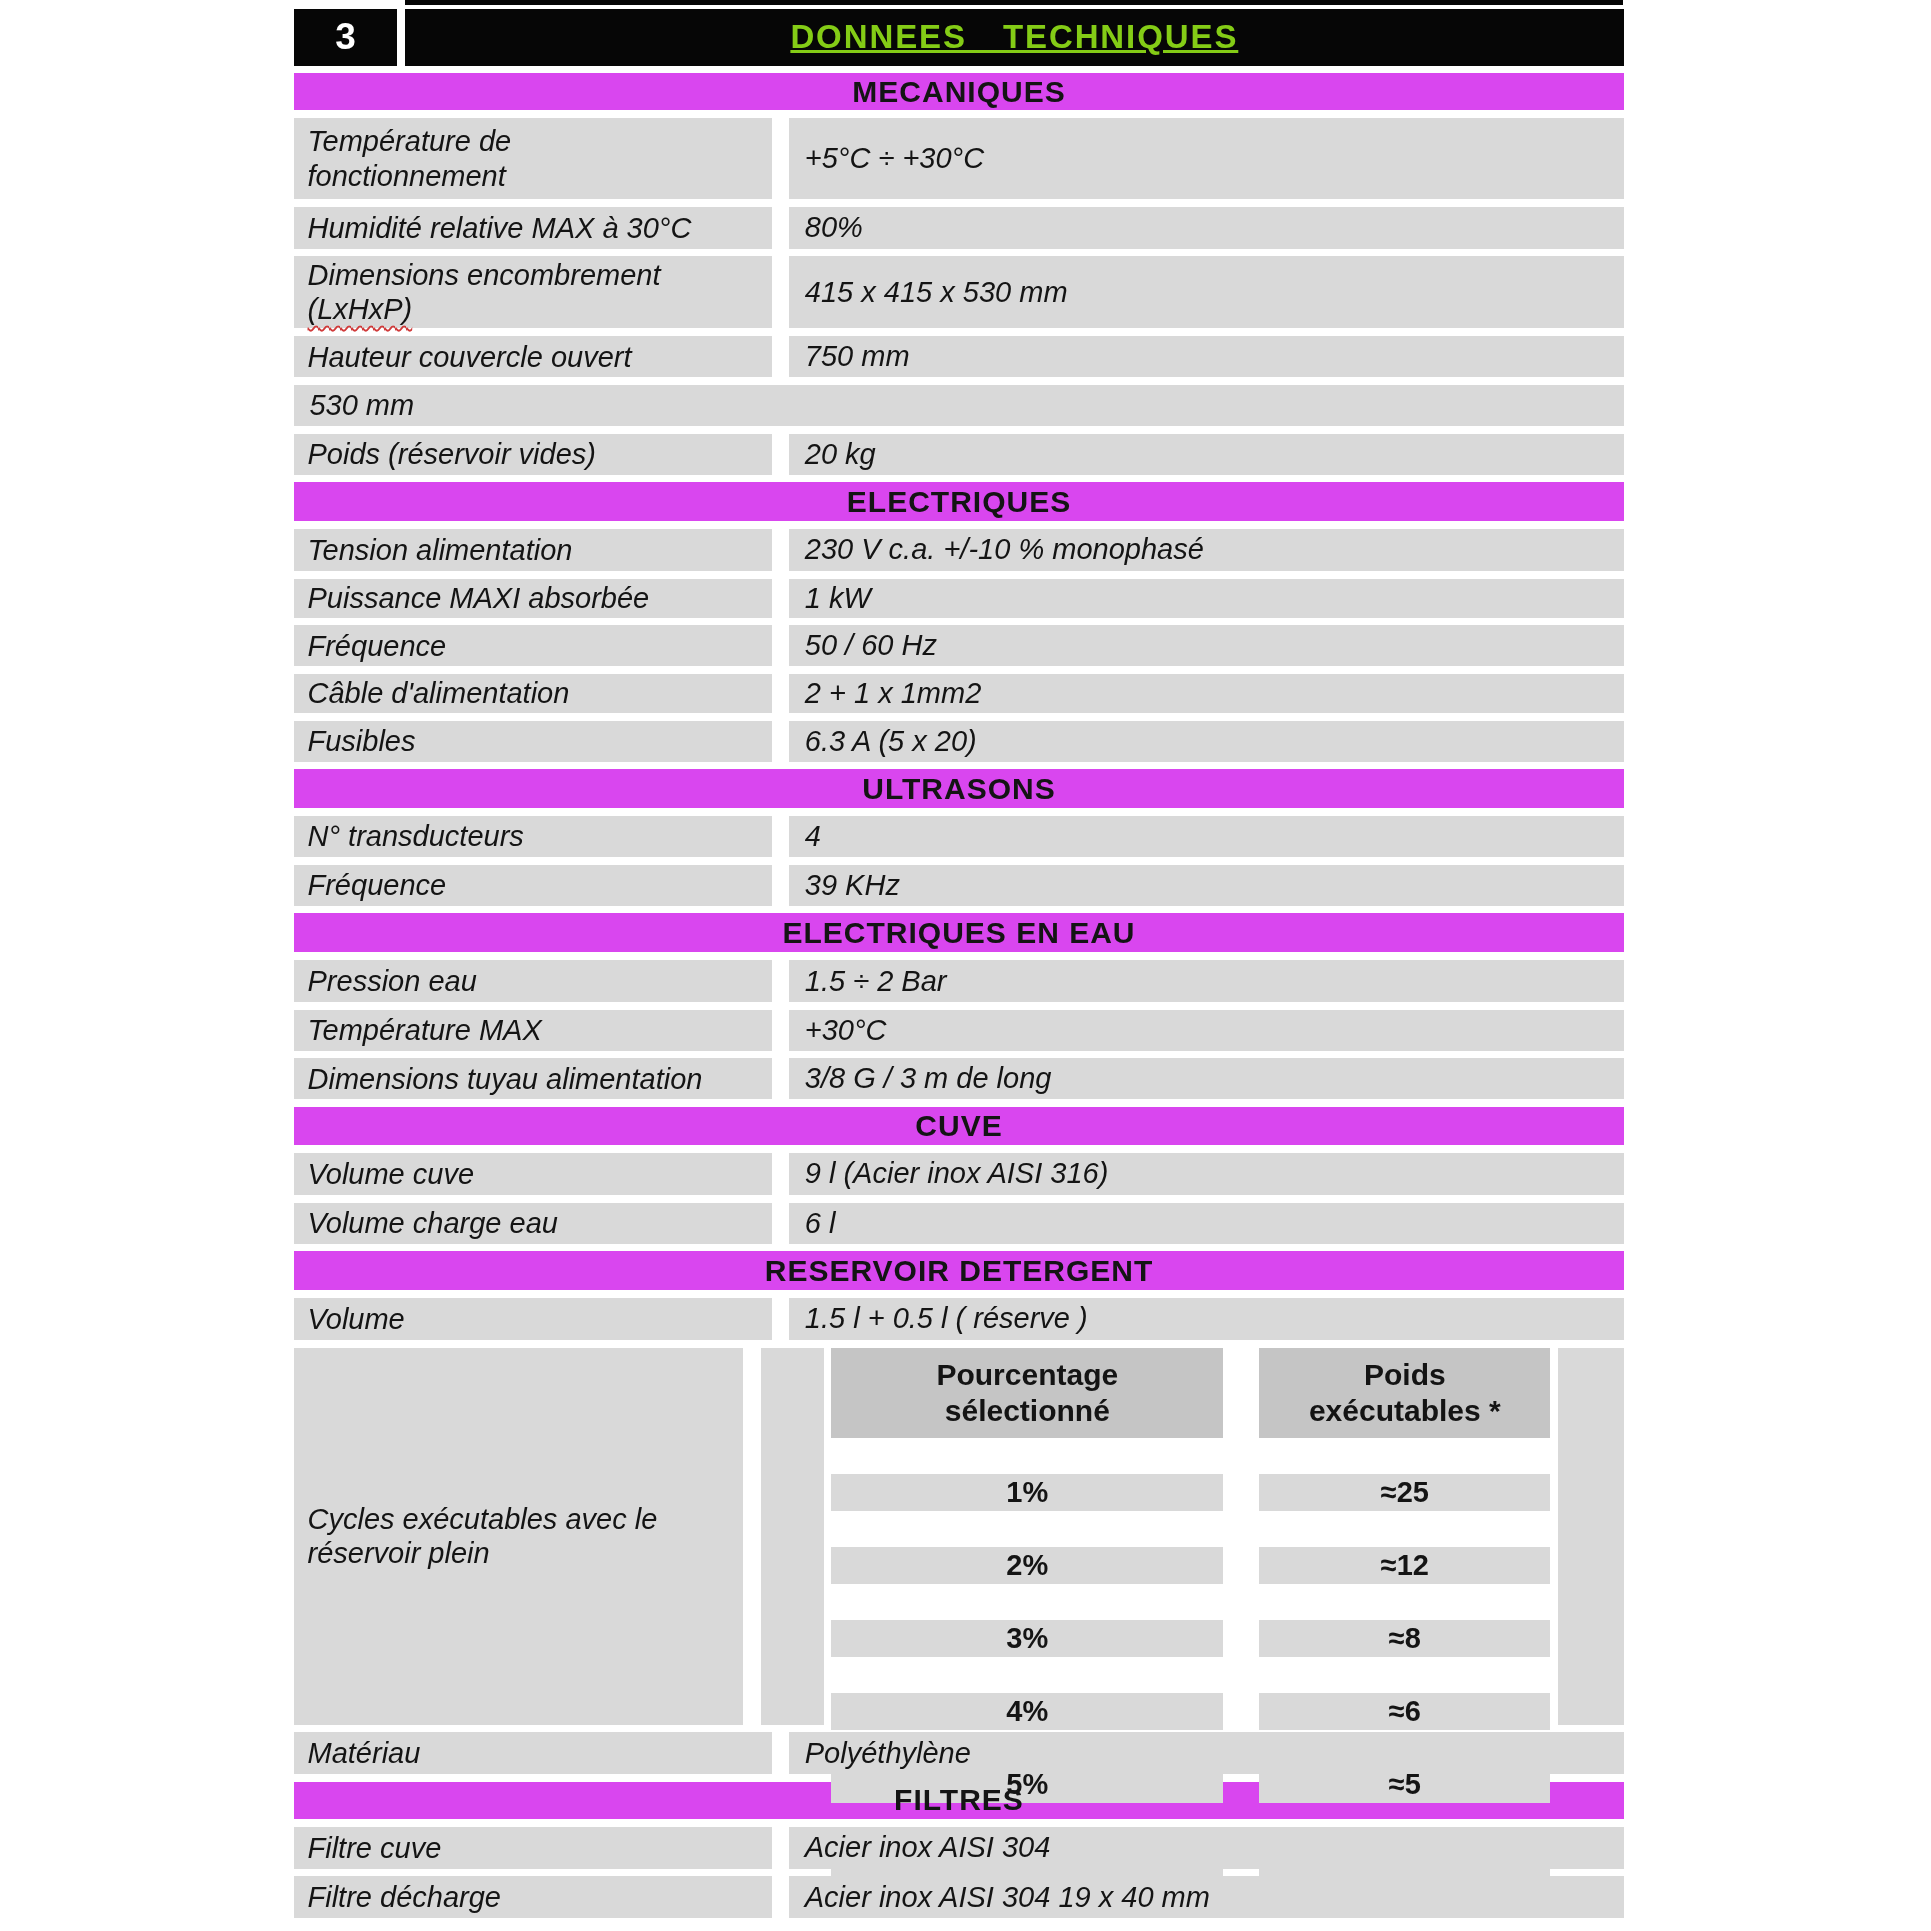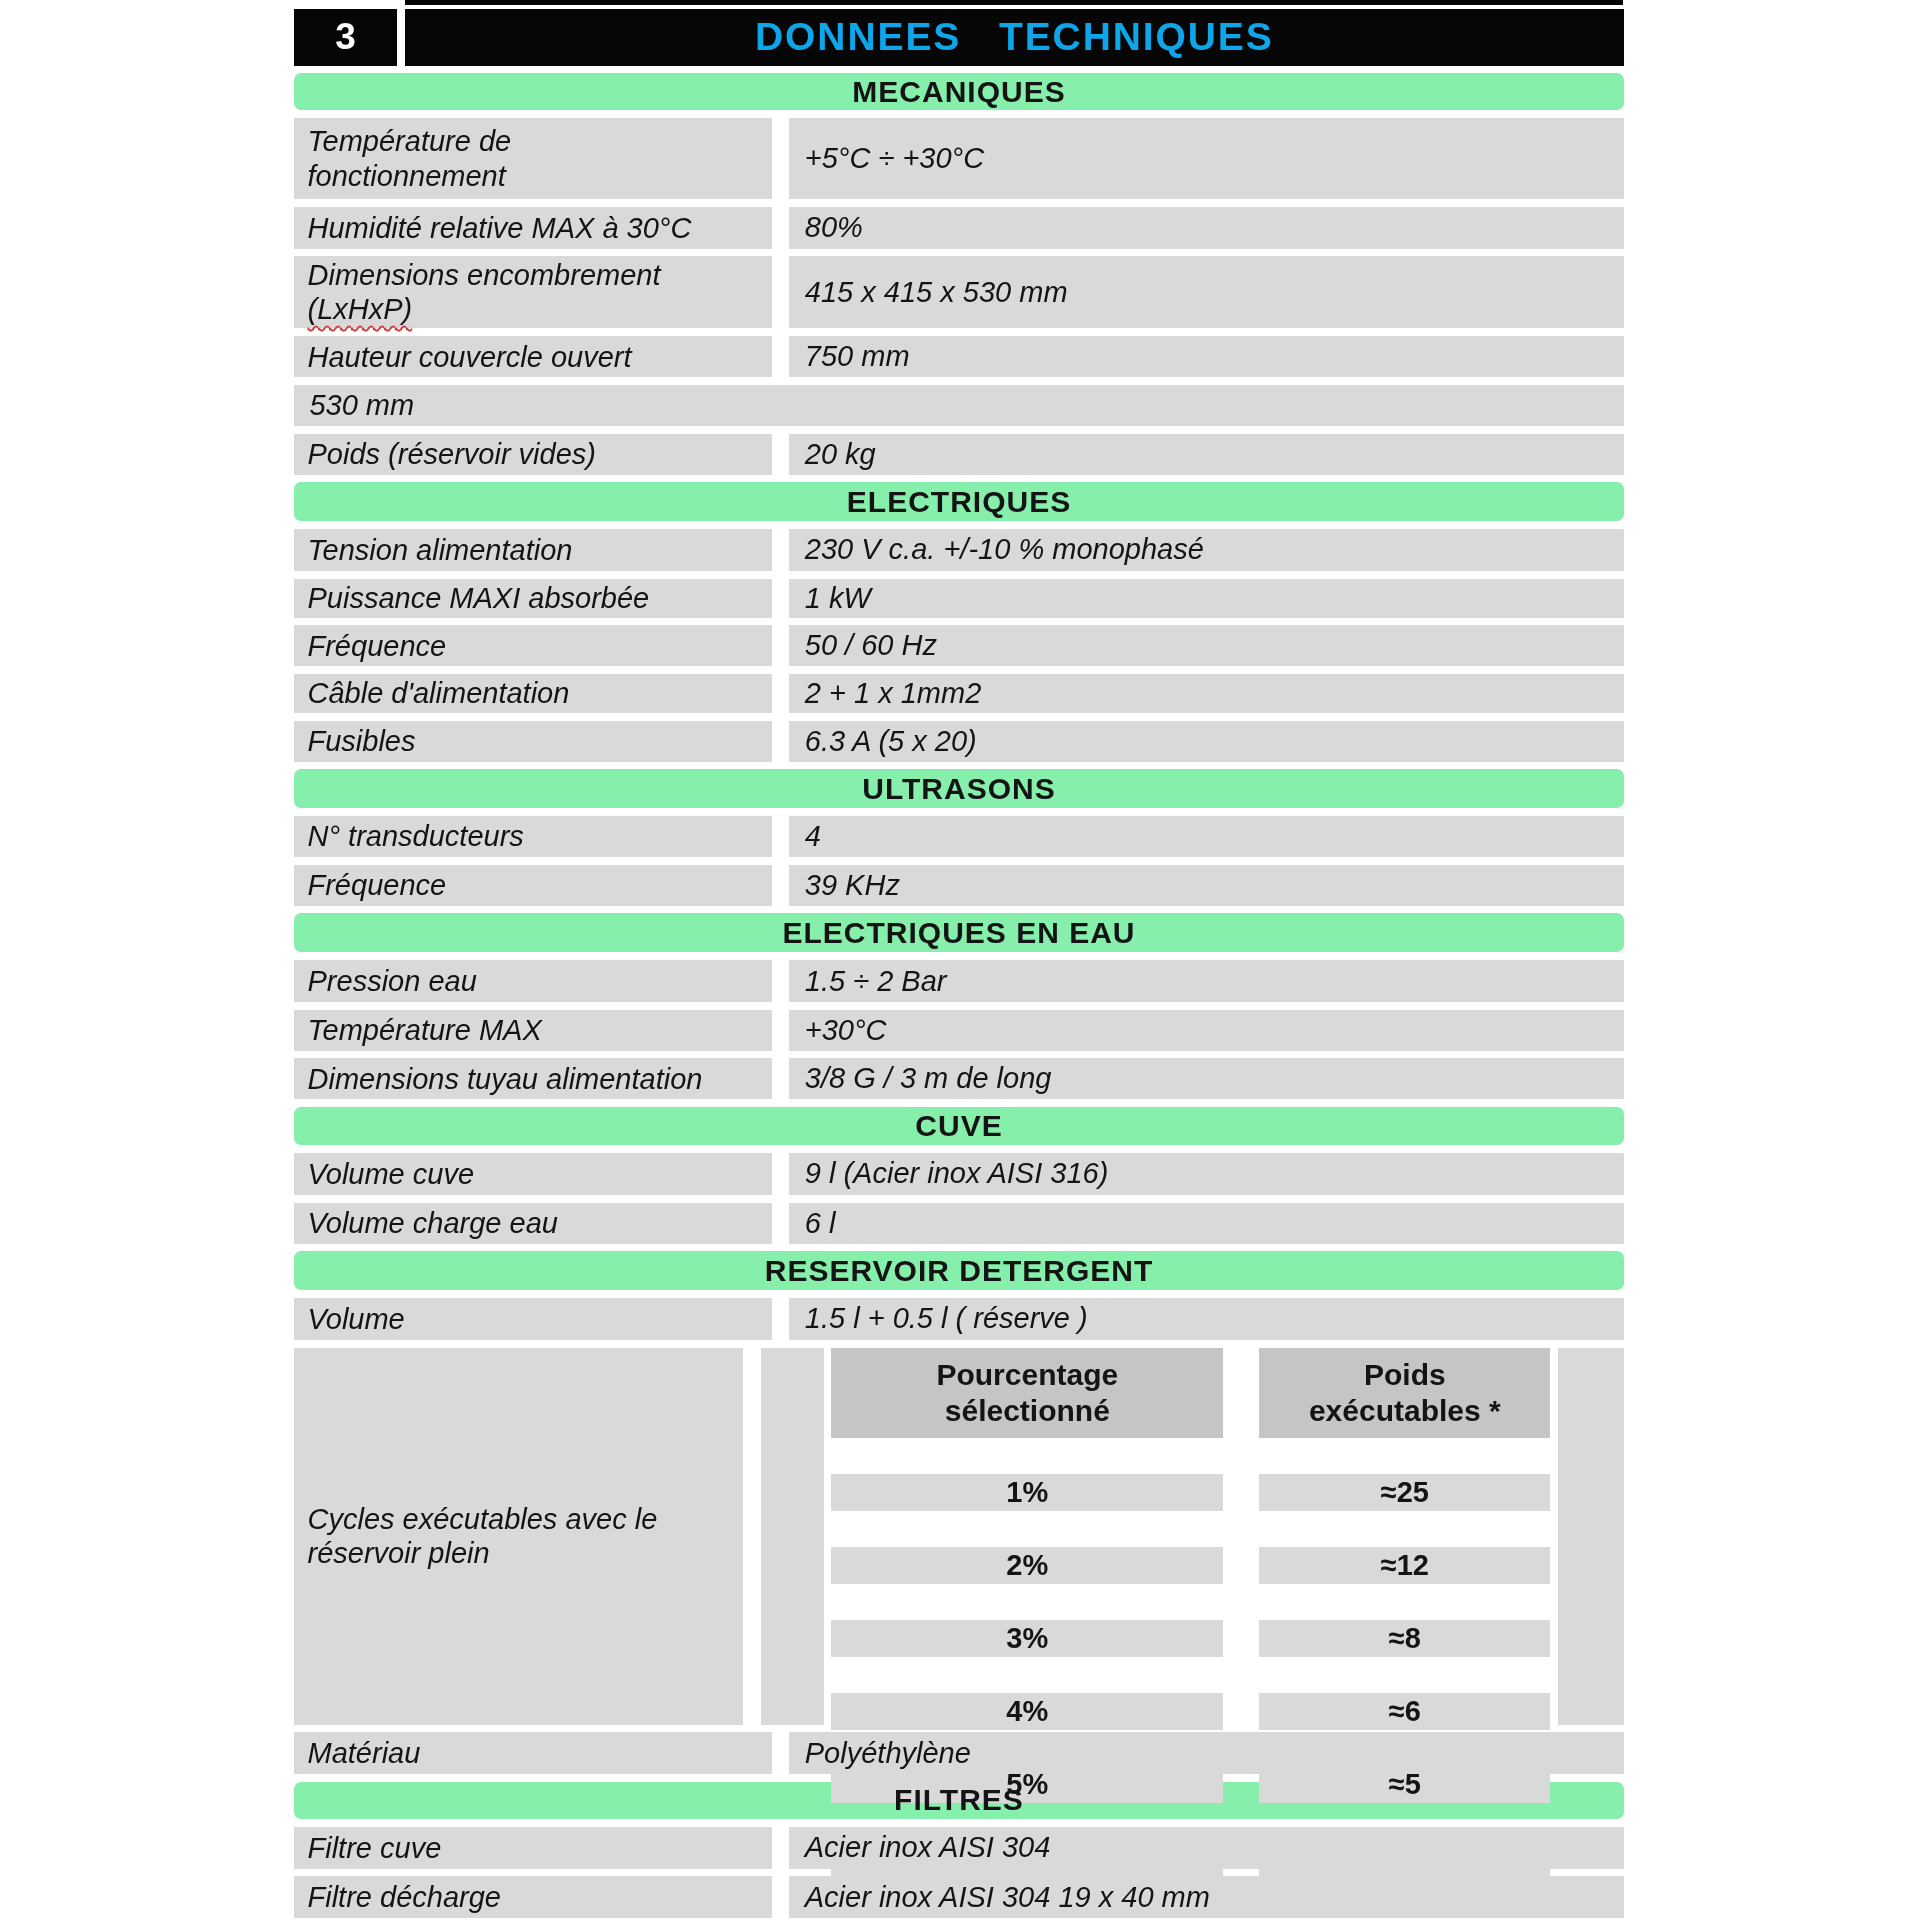--- a/index.html
+++ b/index.html
@@ -2,24 +2,24 @@
 <html><head>
 <meta charset="utf-8">
 <style>
   html,body{margin:0;padding:0;background:#ffffff;width:1931px;height:1931px;overflow:hidden;
     font-family:"Liberation Sans",sans-serif;color:#141414;}
   .twrap{position:absolute;left:294px;top:0;width:1330px;}
   .topline{position:absolute;top:0;left:111px;width:1218px;height:4.8px;background:#050505;}
   .hdr{display:flex;margin-top:8.7px;margin-bottom:7.7px;height:57px;}
   .numbox{width:103px;margin-right:7.7px;background:#060606;color:#fff;display:flex;align-items:center;justify-content:center;
     font-weight:bold;font-size:37px;}
-  .titlebar{flex:1;background:#060606;color:#0ea5e9;display:flex;align-items:center;justify-content:center;
-    font-weight:bold;font-size:39px;letter-spacing:1.9px;word-spacing:25px;}
-  .secbar{background:#86efac;display:flex;align-items:center;justify-content:center;
-    font-weight:bold;font-size:30px;margin-bottom:7.7px;letter-spacing:1px;border-radius:7px;}
+  .titlebar{flex:1;background:#060606;color:#84cc16;display:flex;align-items:center;justify-content:center;
+    font-weight:bold;font-size:33px;letter-spacing:1.9px;word-spacing:25px;text-decoration:underline;}
+  .secbar{background:#d946ef;display:flex;align-items:center;justify-content:center;
+    font-weight:bold;font-size:30px;margin-bottom:7.7px;letter-spacing:1px;}
   .row{display:flex;margin-bottom:7.7px;}
   .cell{box-sizing:border-box;display:flex;align-items:center;}
   .label{width:478px;margin-right:17.4px;background:#d9d9d9;padding-left:13.5px;
     font-style:italic;font-size:29px;line-height:1.18;}
   .value{flex:1;background:#d9d9d9;padding-left:15.4px;font-style:italic;font-size:29px;}
   .narrow{max-width:290px;display:inline-block;}
   .labwrap{display:block;}
   .sq{display:block;text-decoration:underline wavy #d03a3a;text-decoration-thickness:1.9px;text-underline-offset:5.8px;}
   .r38{height:37px}.r39{height:38px}.r40{height:39px}.r42{height:41px}.r43{height:42px}
   .r44{height:42px}.r76{height:72px}.r84{height:81px}.r390{height:377px}

